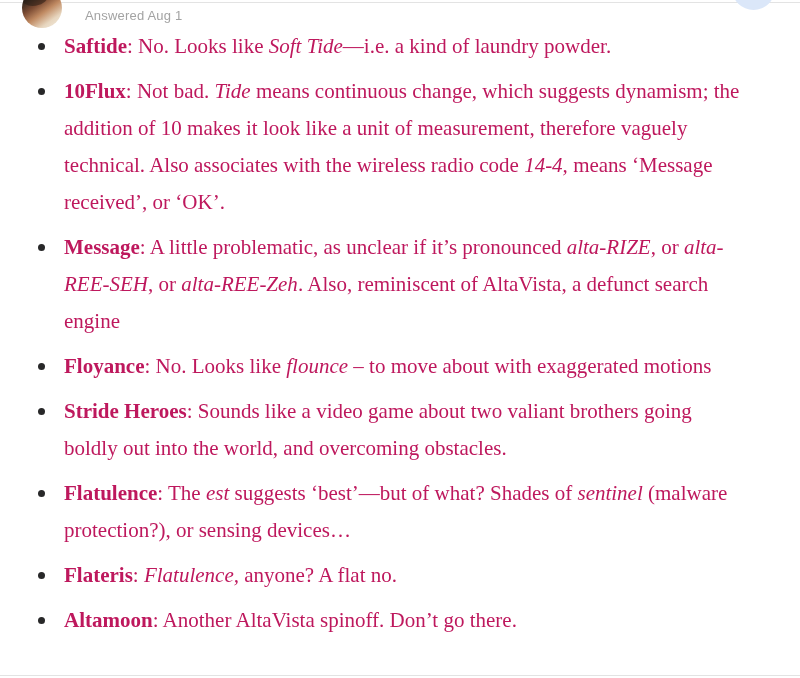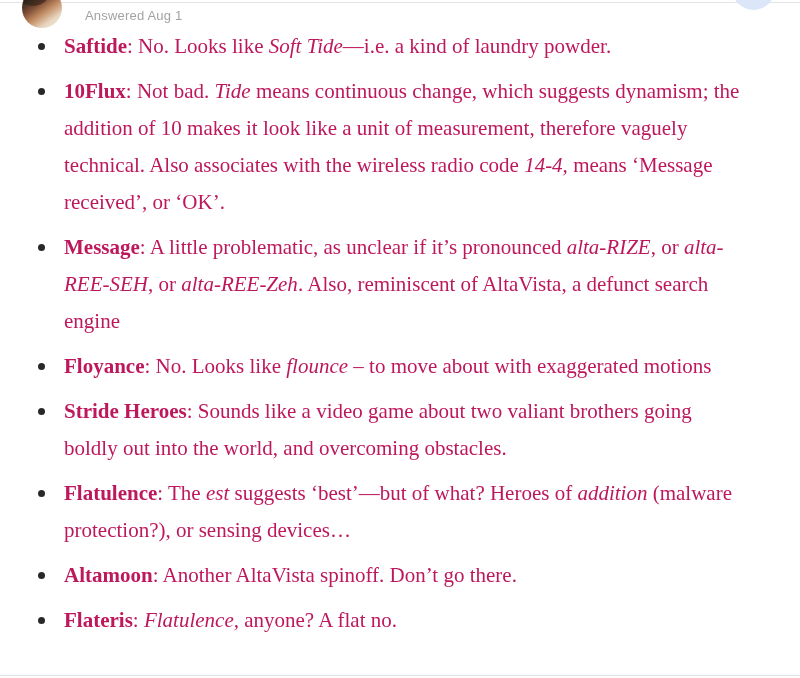--- a/index.html
+++ b/index.html
@@ -110,16 +110,16 @@
 </div>
 
 <div class="meta">Answered Aug 1</div>
 
 <ul class="answer-list">
     <li><span class="b">Saftide</span><span>: No. Looks like </span><span class="i">Soft Tide</span><span>—i.e. a kind of laundry powder.</span></li>
     <li><span class="b">10Flux</span><span>: Not bad. </span><span class="i">Tide</span><span> means continuous change, which suggests dynamism; the addition of 10 makes it look like a unit of measurement, therefore vaguely technical. Also associates with the wireless radio code </span><span class="i">14-4,</span><span> means ‘Message received’, or ‘OK’.</span></li>
     <li><span class="b">Message</span><span>: A little problematic, as unclear if it’s pronounced </span><span class="i">alta-RIZE</span><span>, or </span><span class="i">alta-REE-SEH</span><span>, or </span><span class="i">alta-REE-Zeh</span><span>. Also, reminiscent of AltaVista, a defunct search engine</span></li>
     <li><span class="b">Floyance</span><span>: No. Looks like </span><span class="i">flounce</span><span> – to move about with exaggerated motions</span></li>
     <li><span class="b">Stride Heroes</span><span>: Sounds like a video game about two valiant brothers going boldly out into the world, and overcoming obstacles.</span></li>
-    <li><span class="b">Flatulence</span><span>: The </span><span class="i">est</span><span> suggests ‘best’—but of what? Heroes of </span><span class="i">addition</span><span> (malware protection?), or sensing devices…</span></li>
+    <li><span class="b">Flatulence</span><span>: The </span><span class="i">est</span><span> suggests ‘best’—but of what? Shades of </span><span class="i">sentinel</span><span> (malware protection?), or sensing devices…</span></li>
+    <li><span class="b">Flateris</span><span>: </span><span class="i">Flatulence,</span><span> anyone? A flat no.</span></li>
     <li><span class="b">Altamoon</span><span>: Another AltaVista spinoff. Don’t go there.</span></li>
-    <li><span class="b">Flateris</span><span>: </span><span class="i">Flatulence,</span><span> anyone? A flat no.</span></li>
   </ul>
 
 </body></html>

